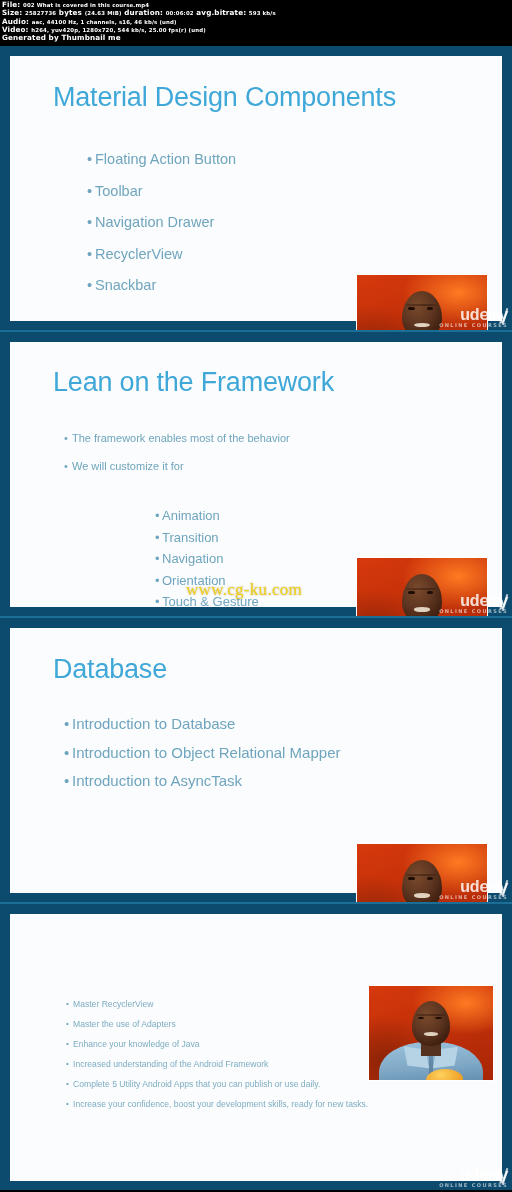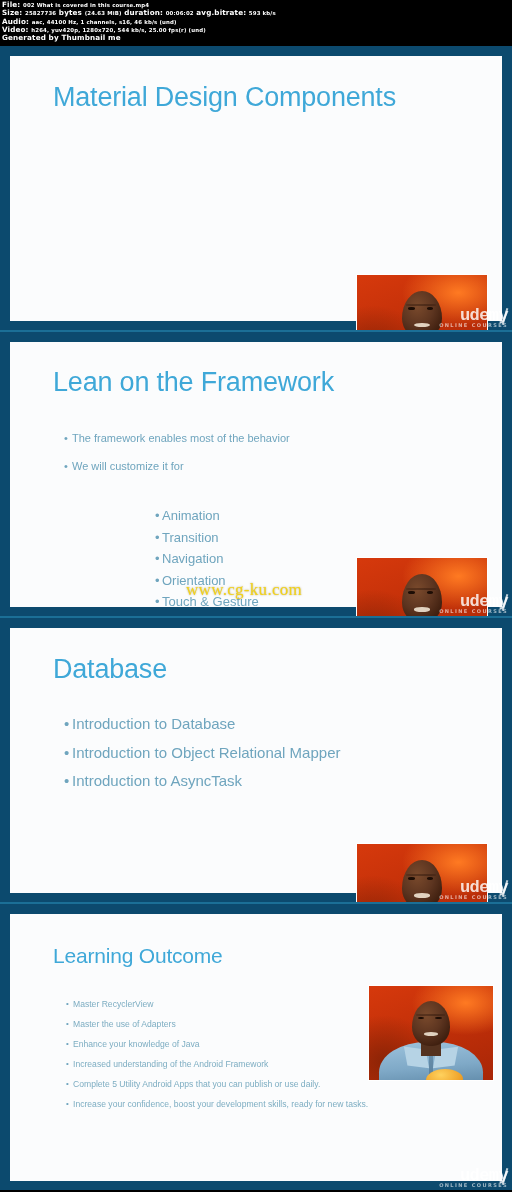--- a/index.html
+++ b/index.html
@@ -244,20 +244,27 @@
     <div class="meta-line">
       <span class="k">Generated by Thumbnail me</span>
     </div>
   </div>
 
   <div class="slides">
 
     <div class="slide s1">
       <div class="slide-inner">
         <div class="slide-title">Material Design Components</div>
+        <ul class="bullets">
+          <li>Floating Action Button</li>
+          <li>Toolbar</li>
+          <li>Navigation Drawer</li>
+          <li>RecyclerView</li>
+          <li>Snackbar</li>
+        </ul>
       </div>
       <div class="pip">
         <div class="bg"></div>
 
         <div class="neck"></div>
         <div class="head"></div>
         <div class="brows"></div>
         <div class="eyeL"></div>
         <div class="eyeR"></div>
         <div class="mouth"></div>
@@ -325,21 +332,20 @@
       </div>
       <div class="udemy">
         <span class="u1">udemy</span>
         <span class="u2">ONLINE COURSES</span>
         <span class="slash"></span>
       </div>
     </div>
 
     <div class="slide s4">
       <div class="slide-inner">
-        <div class="slide-title">Learning Outcome</div>
         <ul class="bullets">
           <li>Master RecyclerView</li>
           <li>Master the use of Adapters</li>
           <li>Enhance your knowledge of Java</li>
           <li>Increased understanding of the Android Framework</li>
           <li>Complete 5 Utility Android Apps that you can publish or use daily.</li>
           <li>Increase your confidence, boost your development skills, ready for new tasks.</li>
         </ul>
       </div>
       <div class="pip">

